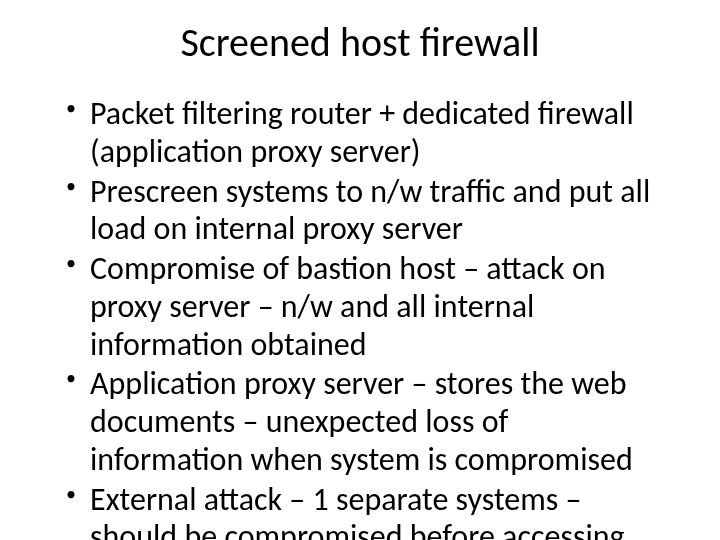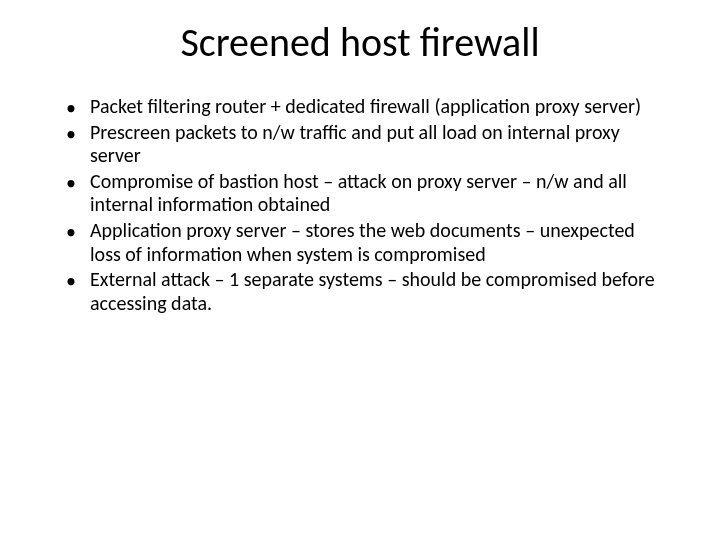--- a/index.html
+++ b/index.html
@@ -25,39 +25,39 @@
     margin: 0 0 28px 0;
     letter-spacing: 0px;
   }
   ul.bullets {
     list-style: none;
     margin: 0;
     padding: 0 10px 0 10px;
   }
   ul.bullets li {
     position: relative;
-    font-size: 20px;
+    font-size: 32px;
     line-height: 1.18;
     padding-left: 30px;
     margin-bottom: 2px;
   }
   ul.bullets li::before {
     content: "•";
     position: absolute;
     left: 6px;
     top: 0;
     font-size: 20px;
     line-height: 1.3;
   }
 </style>
 </head>
 <body>
 
 <div class="slide">
   <h1 class="title">Screened host firewall</h1>
   <ul class="bullets">
     <li>Packet filtering router + dedicated firewall (application proxy server)</li>
-    <li>Prescreen packets to n/w traffic and put all load on internal proxy server</li>
+    <li>Prescreen systems to n/w traffic and put all load on internal proxy server</li>
     <li>Compromise of bastion host – attack on proxy server – n/w and all internal information obtained</li>
     <li>Application proxy server – stores the web documents – unexpected loss of information when system is compromised</li>
     <li>External attack – 1 separate systems – should be compromised before accessing data.</li>
   </ul>
 </div>
 
 </body></html>

